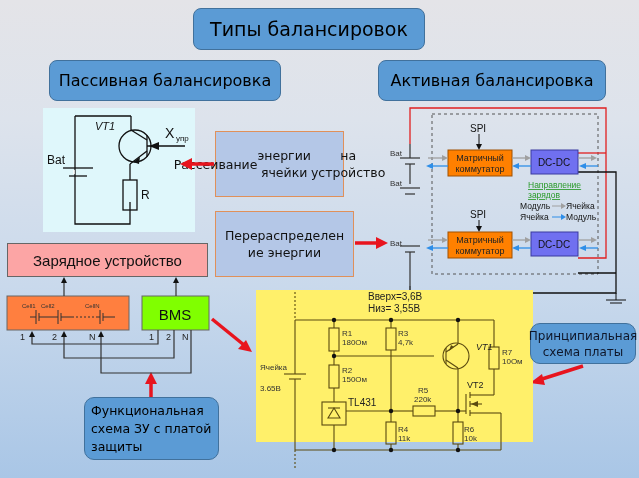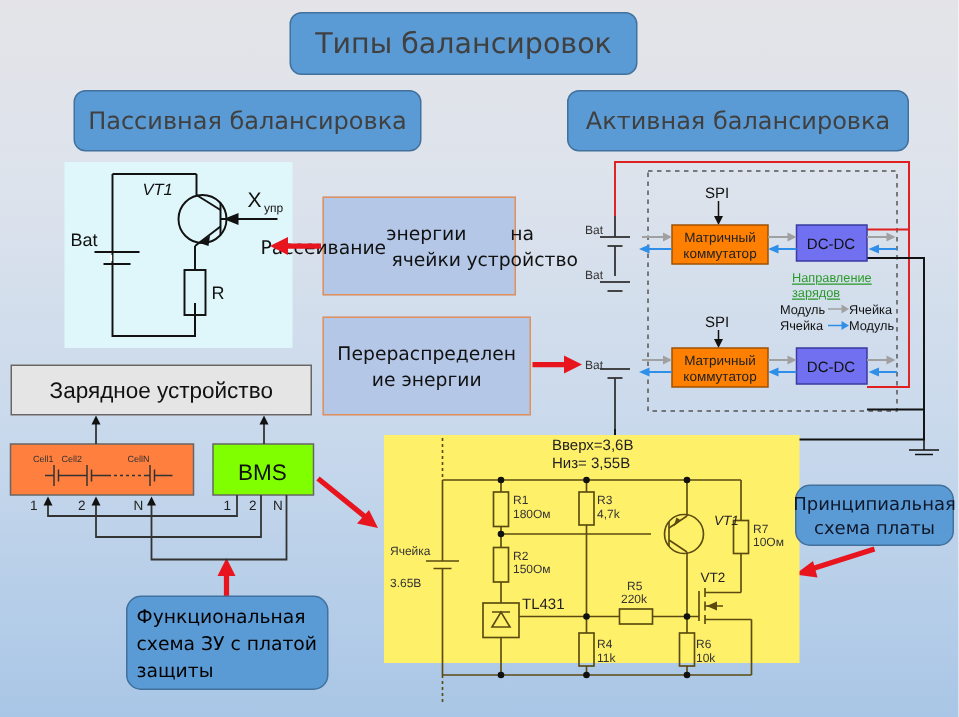--- a/index.html
+++ b/index.html
@@ -7,21 +7,21 @@
     width: 639px; height: 478px; position: relative; overflow: hidden;
     background: linear-gradient(to bottom, #e4e4e8 0%, #dde3ec 25%, #c9d9ec 60%, #a9c6e6 100%);
     font-family: "DejaVu Sans", sans-serif;
   }
   .box {
     position: absolute; box-sizing: border-box;
     display: flex; align-items: center; justify-content: center; text-align: center;
     font-family: "DejaVu Sans", sans-serif;
   }
   .blue-pill {
-    background: #5b9bd5; border: 1px solid #41719c; border-radius: 8px; color: #404040;
+    background: #5b9bd5; border: 1px solid #41719c; border-radius: 8px; color: #000000;
   }
   .info-box {
     background: #b4c7e7; border: 1px solid #e0905a; color: #111;
     font-size: 12.5px; line-height: 17px;
   }
   .panel { position: absolute; }
   svg text { font-family: "Liberation Sans", sans-serif; }
 </style>
 </head>
 <body>
@@ -170,21 +170,21 @@
     <line x1="164" y1="100" x2="174" y2="100" stroke="#a0a0a0"></line>
       <polygon points="178,100 173,97 173,103" fill="#a0a0a0"></polygon>
     <text x="178" y="103" font-size="8.5" fill="#111">Ячейка</text>
     <text x="132" y="114" font-size="8.5" fill="#111">Ячейка</text>
     <line x1="164" y1="111" x2="174" y2="111" stroke="#2e8ee8"></line>
       <polygon points="178,111 173,108 173,114" fill="#2e8ee8"></polygon>
     <text x="178" y="114" font-size="8.5" fill="#111">Модуль</text>
   </svg>
 </div>
 
-<div class="box" style="left:7px;top:243px;width:201px;height:34px;background:#e5e5e5;border:1px solid #666;font-size:15px;color:#111;font-family:'Liberation Sans',sans-serif;">
+<div class="box" style="left:7px;top:243px;width:201px;height:34px;background:#fca5a5;border:1px solid #666;font-size:15px;color:#111;font-family:'Liberation Sans',sans-serif;">
   <span>Зарядное устройство</span>
 </div>
 
 <svg class="panel" style="left:0;top:275px;" width="220" height="110">
   <rect x="7" y="21" width="122" height="34" fill="#ff7f3f" stroke="#666"></rect>
   <rect x="142" y="21" width="67" height="34" fill="#80ff00" stroke="#666"></rect>
   <text x="175" y="45" font-size="15" text-anchor="middle" fill="#111">BMS</text>
   <g stroke="#333" stroke-width="1">
     <line x1="30" y1="42" x2="36" y2="42"></line>
       <line x1="36" y1="35" x2="36" y2="49"></line>

